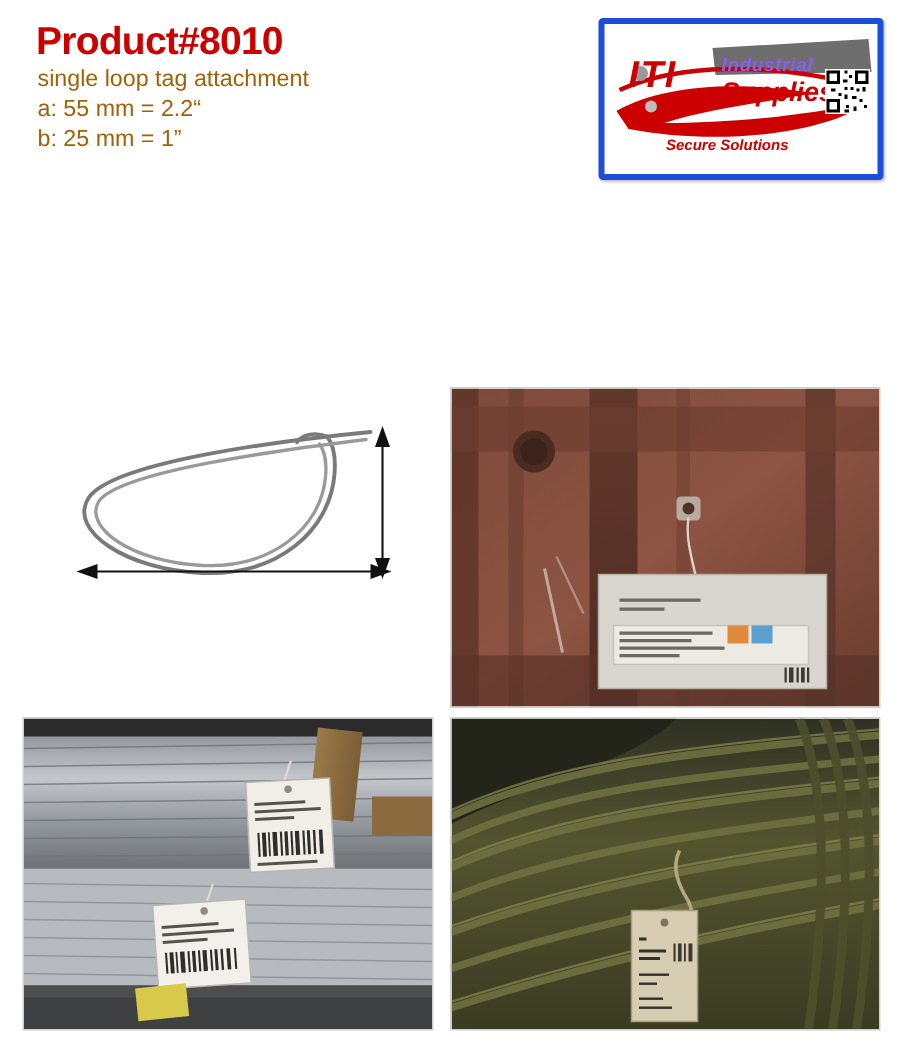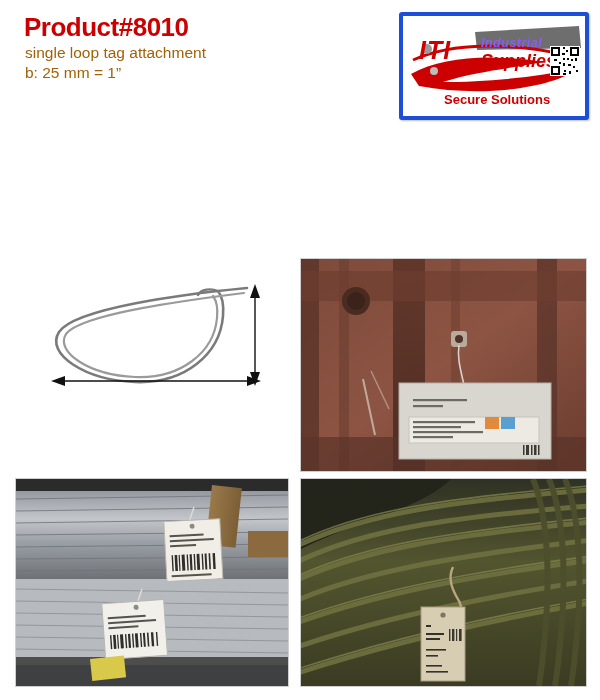--- a/index.html
+++ b/index.html
@@ -94,24 +94,25 @@
     font-style: italic;
     font-weight: bold;
     color: #cc0000;
     letter-spacing: 0px;
     z-index: 4;
   }
   #logo-tagline {
     position: absolute;
     left: 41px;
     top: 76px;
-    font-size: 13px;
+    font-size: 10px;
     font-weight: bold;
     color: #cc0000;
     z-index: 4;
+    font-style: italic;
   }
   #logo-qr {
     position: absolute;
     right: 5px;
     top: 30px;
     width: 30px;
     height: 30px;
     z-index: 5;
     background: #ffffff;
   }
@@ -145,20 +146,21 @@
 </style>
 </head>
 <body>
 
 <div id="header">
 
   <div id="product-title">Product#8010</div>
 
   <div id="spec-list">
     <div>single loop tag attachment</div>
+    <div>a: 55 mm = 2.2“</div>
     <div>b: 25 mm = 1”</div>
   </div>
 
   <div id="logo-box">
     <svg id="logo-swoosh" viewBox="0 0 182 100">
 
       <path d="M72 16 L176 10 L178 32 L74 34 Z" fill="#6e6e6e"></path>
 
       <path d="M8 58 C 40 40, 90 38, 140 46 C 110 52, 70 56, 40 66 C 80 66, 130 62, 176 52 C 150 72, 80 82, 16 70 Z" fill="#cc0000"></path>
       <path d="M10 44 C 50 26, 110 26, 168 40" stroke="#cc0000" stroke-width="3" fill="none"></path>

